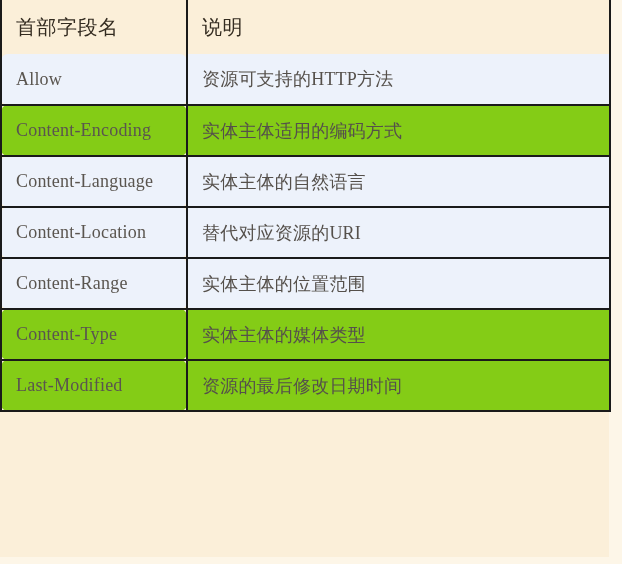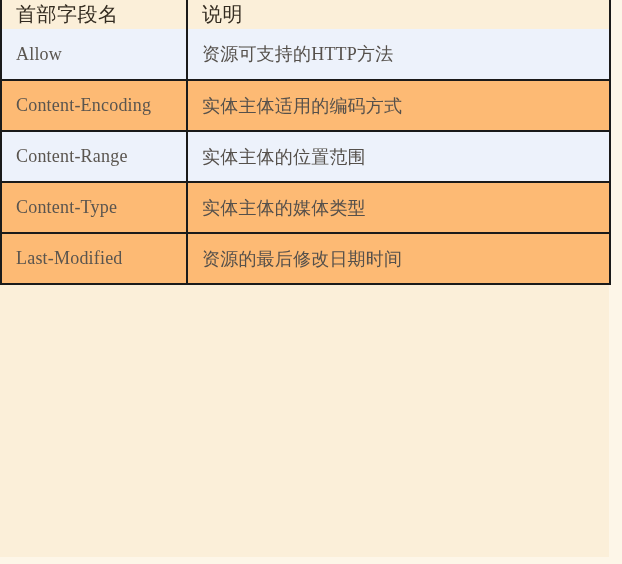--- a/index.html
+++ b/index.html
@@ -52,41 +52,42 @@
   table.entity-header-table td:last-child {
     border-right: 0;
   }
   table.entity-header-table tr:last-child th,
   table.entity-header-table tr:last-child td {
     border-bottom: 0;
   }
 
   tr.header-row {
     background: #FBEFD9;
-    height: 29px;
+    height: 54px;
   }
   tr.header-row th {
     color: #332b20;
     font-size: 20px;
     letter-spacing: 0.5px;
   }
 
   tr.data-row {
     height: 51px;
   }
   tr.data-row.row-odd  { background: #EDF2FB; }
-  tr.data-row.row-even { background: #fdba74; }
+  tr.data-row.row-even { background: #84cc16; }
 
   tr.data-row td {
     font-size: 18px;
     color: #55504b;
     letter-spacing: 0.2px;
   }
   tr.data-row td.field-cell {
     color: #5a554f;
+    border-radius: 7px;
   }
   tr.data-row td.desc-cell {
     color: #55504b;
     margin-top: 20px;
   }
 </style>
 </head>
 <body>
 
 <div id="entity-header-table-wrap">
@@ -104,20 +105,28 @@
     <tbody>
       <tr class="data-row row-odd">
         <td class="field-cell">Allow</td>
         <td class="desc-cell">资源可支持的HTTP方法</td>
       </tr>
       <tr class="data-row row-even">
         <td class="field-cell">Content-Encoding</td>
         <td class="desc-cell">实体主体适用的编码方式</td>
       </tr>
       <tr class="data-row row-odd">
+        <td class="field-cell">Content-Language</td>
+        <td class="desc-cell">实体主体的自然语言</td>
+      </tr>
+      <tr class="data-row row-odd">
+        <td class="field-cell">Content-Location</td>
+        <td class="desc-cell">替代对应资源的URI</td>
+      </tr>
+      <tr class="data-row row-odd">
         <td class="field-cell">Content-Range</td>
         <td class="desc-cell">实体主体的位置范围</td>
       </tr>
       <tr class="data-row row-even">
         <td class="field-cell">Content-Type</td>
         <td class="desc-cell">实体主体的媒体类型</td>
       </tr>
       <tr class="data-row row-even">
         <td class="field-cell">Last-Modified</td>
         <td class="desc-cell">资源的最后修改日期时间</td>

